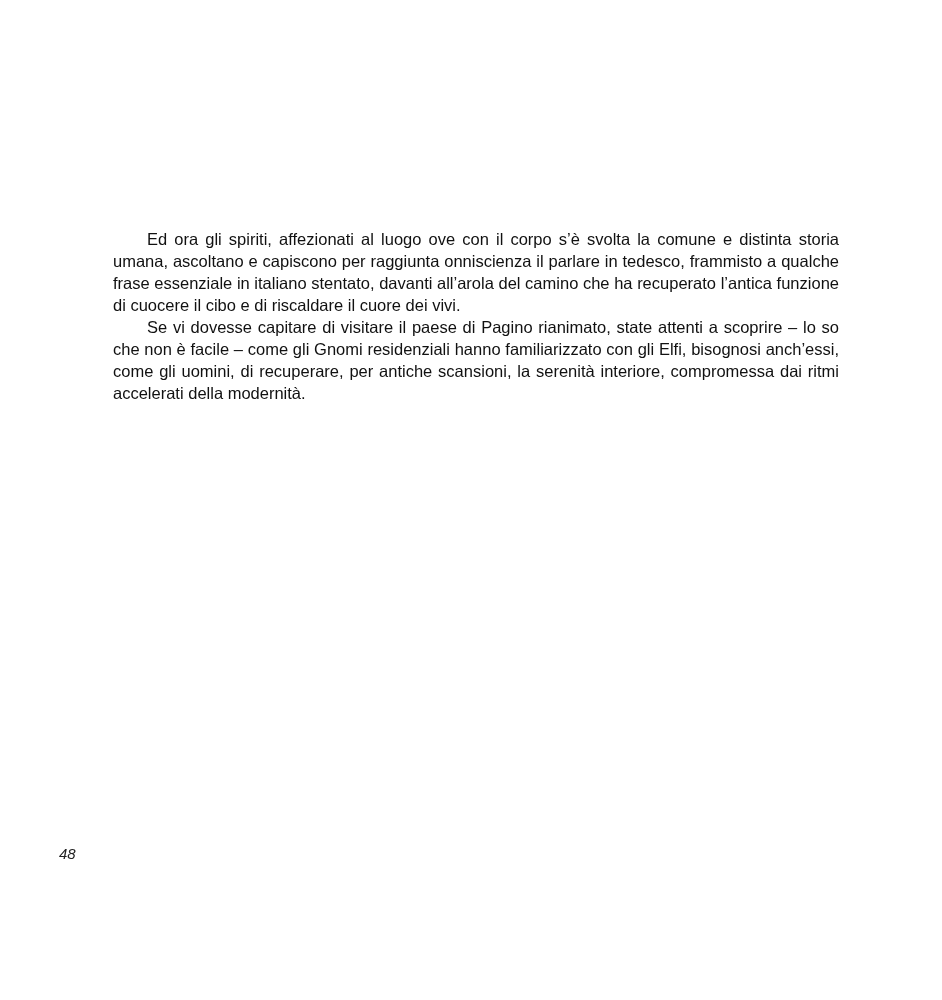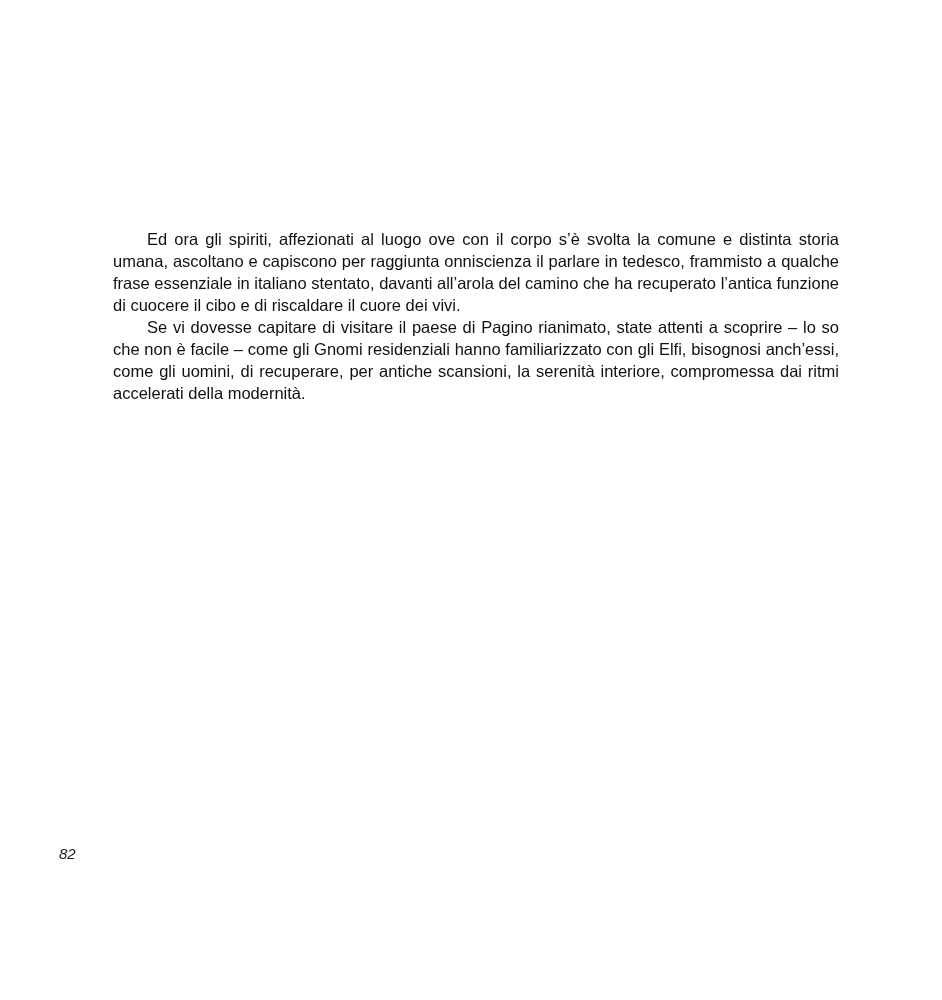--- a/index.html
+++ b/index.html
@@ -41,15 +41,15 @@
 </head>
 <body>
 
 <div class="page">
 
   <div class="text-block">
     <p>Ed ora gli spiriti, affezionati al luogo ove con il corpo s’è svolta la comune e distinta storia umana, ascoltano e capiscono per raggiunta onniscienza il parlare in tedesco, frammisto a qualche frase essenziale in italiano stentato, davanti all’arola del camino che ha recuperato l’antica funzione di cuocere il cibo e di riscaldare il cuore dei vivi.</p>
     <p>Se vi dovesse capitare di visitare il paese di Pagino rianimato, state attenti a scoprire – lo so che non è facile – come gli Gnomi residenziali hanno familiarizzato con gli Elfi, bisognosi anch’essi, come gli uomini, di recuperare, per antiche scansioni, la serenità interiore, compromessa dai ritmi accelerati della modernità.</p>
   </div>
 
-  <div class="page-number">82</div>
+  <div class="page-number">48</div>
 
 </div>
 
 </body></html>

